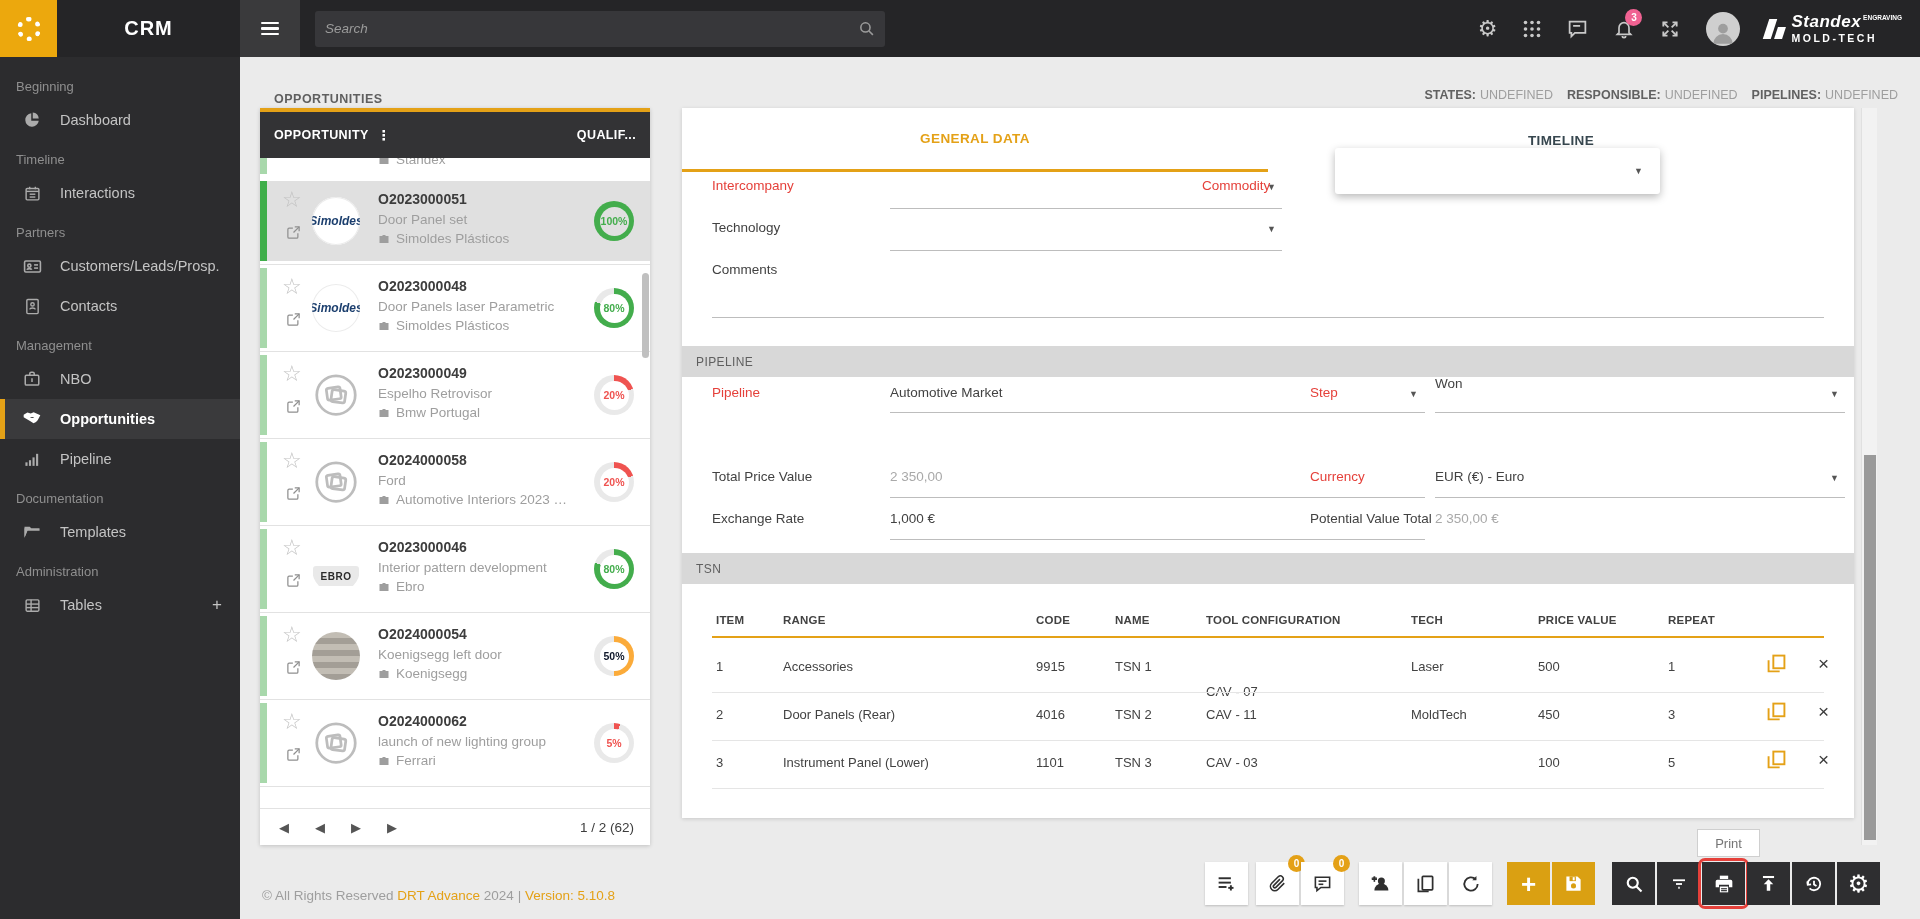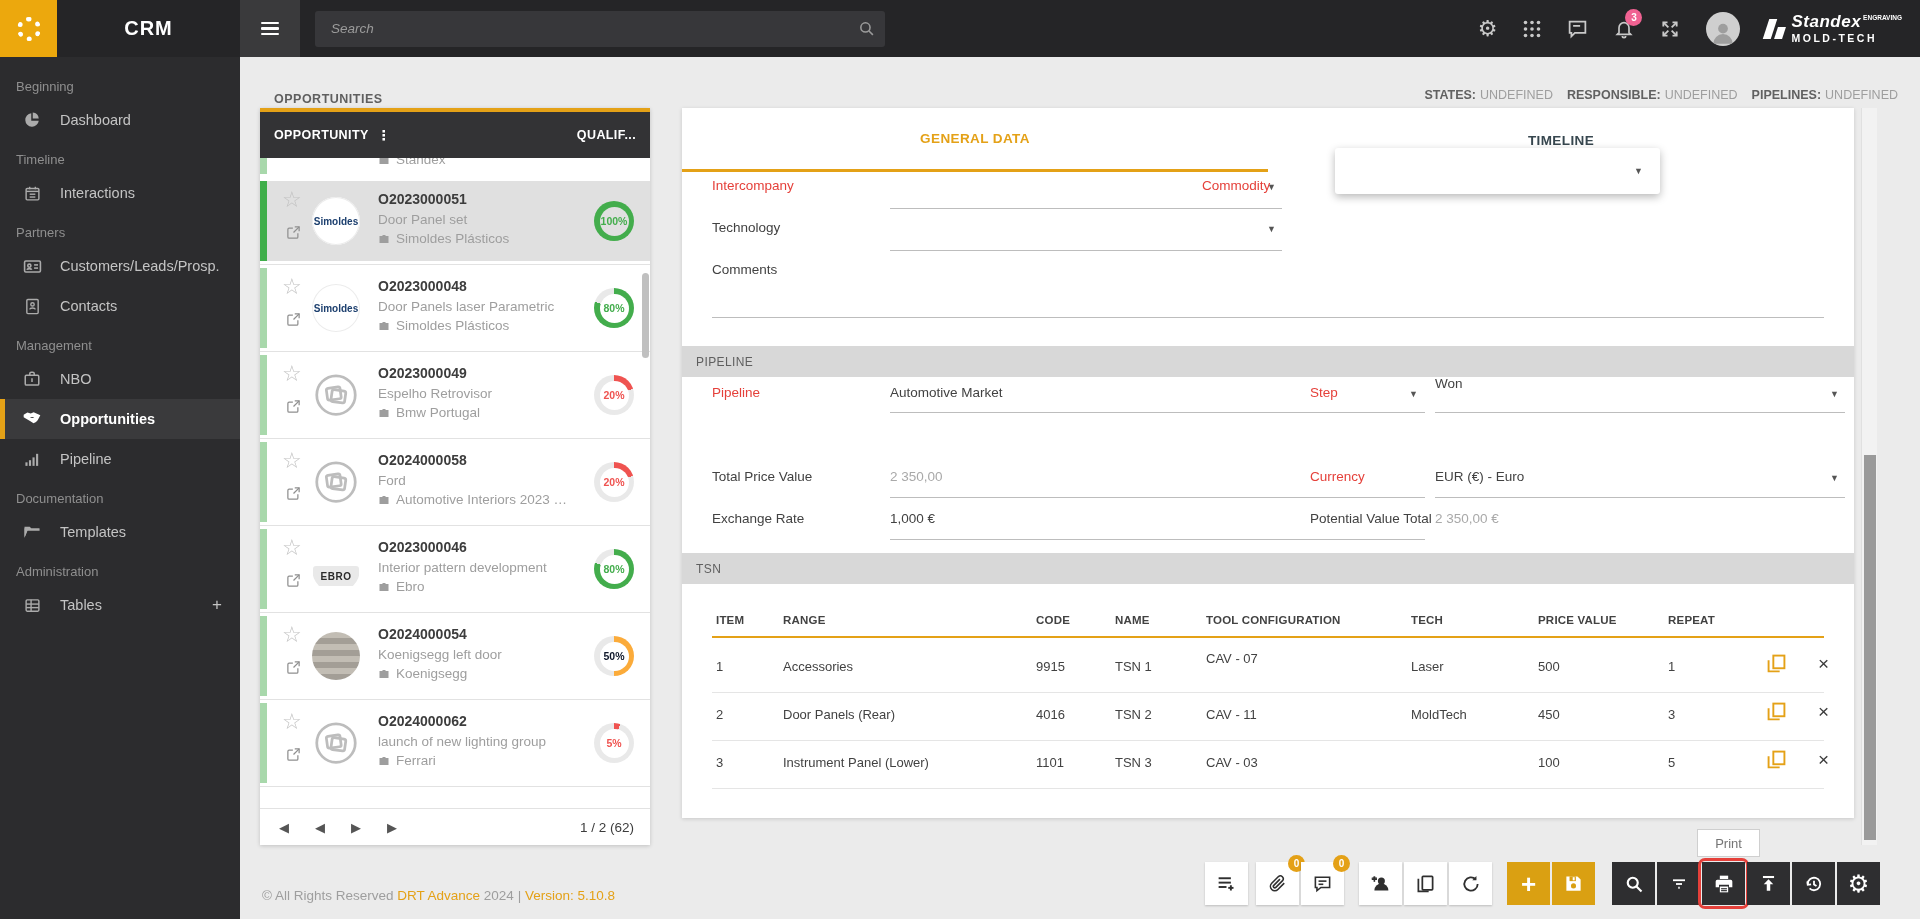--- a/index.html
+++ b/index.html
@@ -8,21 +8,21 @@
   svg{display:block}
 
   
   .topbar{position:absolute;left:0;top:0;width:1920px;height:57px;background:#252527;display:flex;align-items:center;z-index:40;}
   .logo{width:57px;height:57px;background:#eca80d;display:flex;align-items:center;justify-content:center;flex:0 0 auto;cursor:pointer;}
   .logo-glyph{width:24px;height:24px;border:5px dotted #fff;border-radius:50%;}
   .app-title{width:183px;text-align:center;color:#fff;font-size:20px;font-weight:bold;letter-spacing:1px;}
   .hamburger{width:60px;height:57px;background:#3a3a3c;display:flex;flex-direction:column;gap:3px;align-items:center;justify-content:center;cursor:pointer;}
   .hamburger i{width:18px;height:2.5px;background:#fff;border-radius:1px;}
   .search-wrap{position:relative;margin-left:15px;}
-  .search-input{width:570px;height:36px;background:#37373a;border:none;border-radius:3px;color:#22c55e;font-style:italic;font-size:13.5px;padding:0 36px 0 16px;outline:none;}
+  .search-input{width:570px;height:36px;background:#37373a;border:none;border-radius:3px;color:#22c55e;font-style:italic;font-size:13.5px;padding:0 36px 0 10px;outline:none;}
   .search-input::placeholder{color:#9b9b9b;font-style:italic;}
   .search-mag{position:absolute;right:10px;top:9px;color:#9b9b9b;}
   .top-icons{position:absolute;right:18px;top:0;height:57px;display:flex;align-items:center;gap:26px;color:#c9c9c9;}
   .tbtn{position:relative;cursor:pointer;display:flex;align-items:center;justify-content:center;}
   .gear-txt{font-size:22px;line-height:1;color:#c9c9c9;}
   .badge{position:absolute;top:-9px;right:-8px;min-width:17px;height:17px;background:#f06292;color:#fff;border-radius:50%;font-size:10px;font-weight:bold;display:flex;align-items:center;justify-content:center;font-style:normal;}
   .avatar{width:34px;height:34px;border-radius:50%;background:#cfcfcf;overflow:hidden;display:flex;align-items:flex-end;justify-content:center;}
   .brand{display:flex;align-items:center;gap:7px;cursor:default;}
   .brand-mark{display:flex;gap:2px;}
   .brand-mark i{width:8px;height:20px;background:#fff;transform:skewX(-18deg);}
@@ -56,21 +56,21 @@
   .panel-head .qualif{margin-left:auto;}
   .items{height:650px;overflow:hidden;position:relative;}
   .opp-item{height:80px;margin-bottom:7px;position:relative;background:#fff;cursor:pointer;}
   .opp-item::after{content:"";position:absolute;left:0;right:0;bottom:-4px;border-bottom:1px solid #e2e2e2;}
   .opp-item.sel{background:#e0e0e0;}
   .gbar{position:absolute;left:0;top:0;bottom:0;width:7px;background:#a8d8ab;}
   .sel .gbar{background:#3fae4a;}
   .star{position:absolute;left:22px;top:8px;font-size:22px;color:#c2c2c2;cursor:pointer;line-height:1;}
   .extlink{position:absolute;left:26px;top:44px;color:#8f8f8f;cursor:pointer;}
   .oavatar{position:absolute;left:52px;top:16px;width:48px;height:48px;border-radius:50%;display:flex;align-items:center;justify-content:center;overflow:hidden;}
-  .av-simoldes{background:#fff;box-shadow:0 0 0 1px #ececec inset;font-size:10px;font-weight:bold;color:#1c3f6e;}
+  .av-simoldes{background:#fff;box-shadow:0 0 0 1px #ececec inset;font-size:12px;font-weight:bold;font-style:italic;color:#1c3f6e;}
   .av-noimg{color:#bdbdbd;}
   .av-ebro{border-radius:3px;width:46px;height:20px;align-self:center;margin-top:14px;background:#e9e9e9;color:#2b2b2b;font-weight:bold;font-size:10px;letter-spacing:.5px;display:flex;align-items:center;justify-content:center;}
   .av-photo{background:repeating-linear-gradient(180deg,#c2bdb4 0 6px,#a39e96 6px 12px);}
   .otext{position:absolute;left:118px;top:10px;width:195px;}
   .oid{font-size:14px;font-weight:bold;color:#3d3d3d;}
   .otitle{font-size:13.5px;color:#9e9e9e;margin-top:5px;white-space:nowrap;overflow:hidden;}
   .ocomp{font-size:13.5px;color:#9e9e9e;margin-top:4px;display:flex;align-items:center;gap:6px;white-space:nowrap;overflow:hidden;}
   .ocomp svg{flex:0 0 auto;}
   .ring{position:absolute;right:16px;top:20px;width:40px;height:40px;border-radius:50%;display:flex;align-items:center;justify-content:center;}
   .ring b{width:29px;height:29px;border-radius:50%;background:#fff;display:flex;align-items:center;justify-content:center;font-size:10.5px;font-weight:bold;}
@@ -615,21 +615,21 @@
   <span class="th" style="left:524px;top:506px">TOOL CONFIGURATION</span>
   <span class="th" style="left:729px;top:506px">TECH</span>
   <span class="th" style="left:856px;top:506px">PRICE VALUE</span>
   <span class="th" style="left:986px;top:506px">REPEAT</span>
   <span class="amber-rule" style="top:528px"></span>
 
   <span class="td" style="left:34px;top:551px">1</span>
   <span class="td" style="left:101px;top:551px">Accessories</span>
   <span class="td" style="left:354px;top:551px">9915</span>
   <span class="td" style="left:433px;top:551px">TSN 1</span>
-  <span class="td" style="left:524px;top:543px">CAV - 07</span>
+  <span class="td" style="left:524px;top:576px">CAV - 07</span>
   <span class="td" style="left:729px;top:551px">Laser</span>
   <span class="td" style="left:856px;top:551px">500</span>
   <span class="td" style="left:986px;top:551px">1</span>
   <span class="row-copy" style="left:1085px;top:546px">
       <svg width="19" height="19" viewBox="0 0 24 24" fill="none" stroke="currentColor" stroke-width="2.4">
         <rect x="8" y="2" width="14" height="16"></rect>
         <path d="M16 22H2V8"></path>
       </svg>
     </span>
   <span class="row-x" style="left:1136px;top:546px">×</span>

